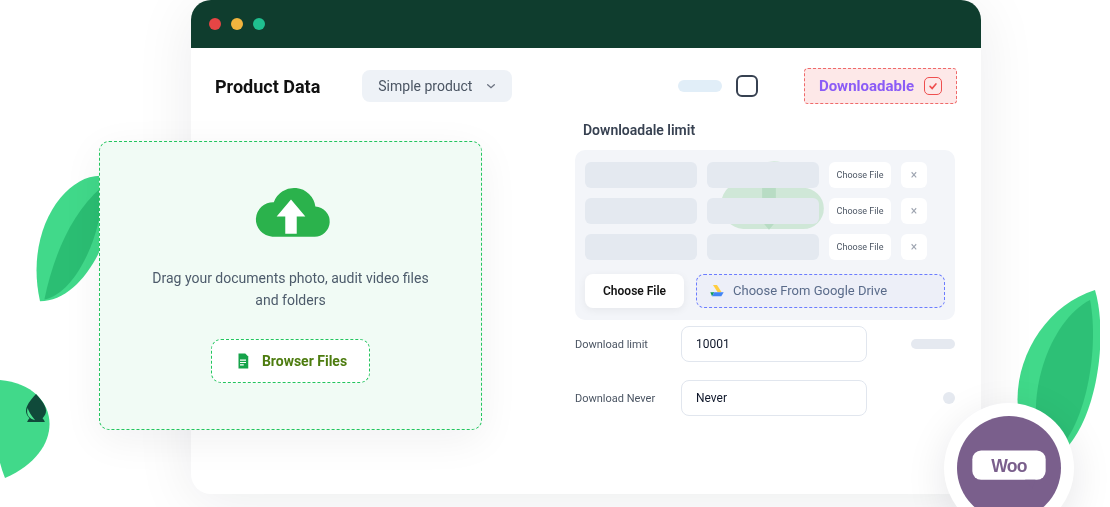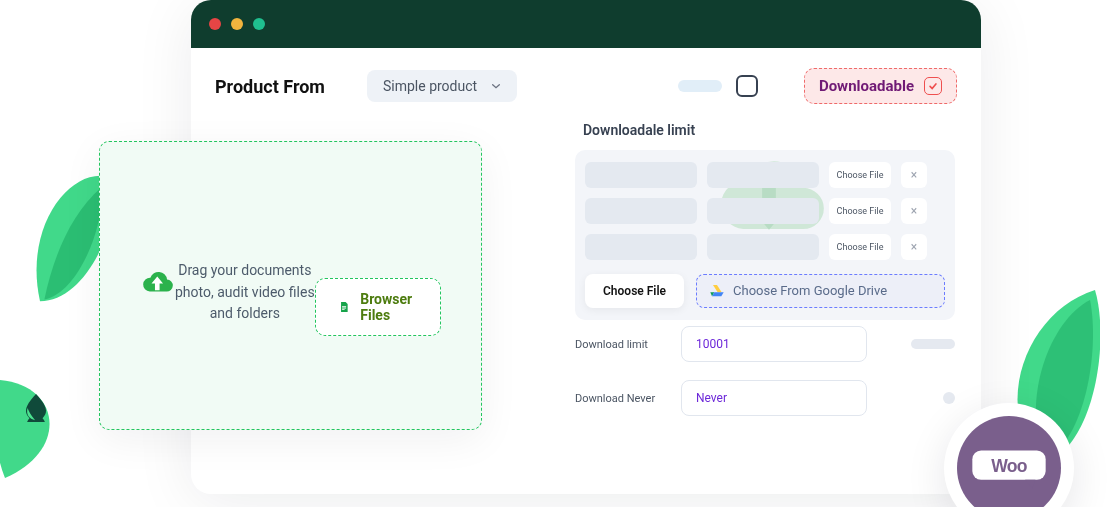--- a/index.html
+++ b/index.html
@@ -45,22 +45,22 @@
   .hdr-row { display:flex; align-items:center; gap:14px; }
   .product-data-label { font-weight:700; font-size:18px; color:#111; }
   .sel-wrap {
     background:#eef2f7; border-radius:8px; padding:8px 16px;
     display:flex; align-items:center; gap:14px; font-size:14px; color:#4b5563;margin-left:28px;
   }
   .chev { width:10px; height:10px; }
   .pill { width:44px; height:12px; border-radius:10px; background:#e1eef8; }
   .chk-outline { width:22px; height:22px; border:2px solid #374151; border-radius:6px; }
   .dl-badge {
-    border:1.5px dashed #ef6a6a; background:#fde8e8; color:#701a75;
-    padding:8px 14px; border-radius:10px; font-weight:700; font-size:15px;
+    border:1.5px dashed #ef6a6a; background:#fde8e8; color:#8b5cf6;
+    padding:8px 14px; border-radius:4px; font-weight:700; font-size:15px;
     display:flex; align-items:center; gap:10px;
   }
   .dl-check { width:18px; height:18px; border:1.8px solid #ef4f4f; border-radius:5px; display:flex; align-items:center; justify-content:center; }
 
   .files-panel {
     margin-top:18px; margin-left:360px;
     width:380px;
   }
   .panel-title { font-size:14px; color:#374151; font-weight:600; margin-bottom:12px; padding-left:8px; }
   .file-box { background:#f3f5f9; border-radius:10px; padding:12px 10px; position:relative; }
@@ -75,30 +75,30 @@
   .choose-btn { background:#fff; border-radius:8px; padding:10px 18px; font-size:12px; font-weight:600; color:#111; box-shadow:0 2px 8px rgba(0,0,0,.06); }
   .gdrive-btn {
     flex:1; border:1.5px dashed #6b7cff; background:rgba(99,102,241,.04);
     border-radius:8px; padding:6px 12px; font-size:13px; color:#5a6b8a;
     display:flex; align-items:center; gap:8px; line-height:1.2;
   }
   .gdrive-ico { width:16px; height:16px; flex-shrink:0; }
 
   .field-row { display:flex; align-items:center; margin-top:6px; margin-left:360px; width:380px; font-size:11px; color:#4b5563; gap:16px; }
   .field-label{ width:90px; }
-  .text-input { flex:0 0 160px; border:1px solid #e1e6ee; border-radius:8px; padding:10px 14px; font-size:12px; font-family:inherit; color:#6d28d9; outline:none; background:#fff; }
+  .text-input { flex:0 0 160px; border:1px solid #e1e6ee; border-radius:8px; padding:10px 14px; font-size:12px; font-family:inherit; color:#0f172a; outline:none; background:#fff; }
   .dot-light { width:12px; height:12px; border-radius:50%; background:#e5e9f0; margin-left:auto; }
   .bar-light { width:44px; height:10px; border-radius:8px; background:#e5e9f0; margin-left:auto; }
 
   .dropzone {
     position:absolute; top:141px; left:99px;
     width:383px; height:289px;
     border:1.5px dashed #22c55e; background:#f1fbf5;
     border-radius:10px;
-    display:flex; flex-direction:row; align-items:center;
+    display:flex; flex-direction:column; align-items:center;
     padding:38px 40px 24px;
     box-shadow: 0 10px 40px rgba(15,23,42,.06);
     z-index:5;
   }
   .dz-cloud { width:86px; height:66px; margin-bottom:22px; }
   .dz-text { text-align:center; font-size:14px; color:#4d5b6b; line-height:1.55; max-width:300px; }
   .browse-btn {
     margin-top:28px; border:1.5px dashed #22c55e; background:#fff; color:#4d7c0f;
     padding:12px 22px; border-radius:10px; font-weight:700; font-size:14px;
     display:flex; align-items:center; gap:10px;
@@ -133,21 +133,21 @@
 
 <div class="window">
   <div class="titlebar">
     <div class="traffic tr-red"></div>
     <div class="traffic tr-yellow"></div>
     <div class="traffic tr-green"></div>
   </div>
 
   <div class="content">
     <div class="hdr-row">
-      <div class="product-data-label">Product From</div>
+      <div class="product-data-label">Product Data</div>
       <div class="sel-wrap">
         <span>Simple product</span>
         <svg class="chev" viewBox="0 0 12 12">
             <path fill="none" stroke="#6b7280" stroke-width="1.6" stroke-linecap="round" d="M2 4.5 L6 8 L10 4.5"></path>
           </svg>
       </div>
       <div style="flex:1"></div>
       <div class="pill"></div>
       <div class="chk-outline"></div>
       <div style="width:18px"></div>

